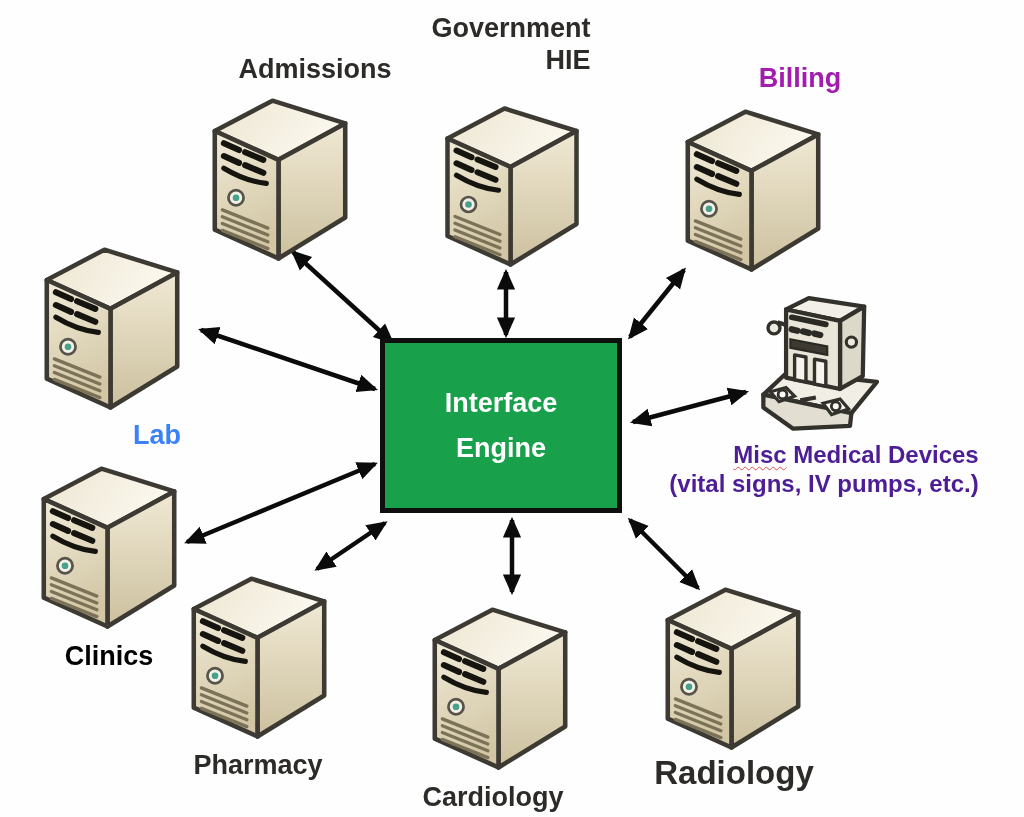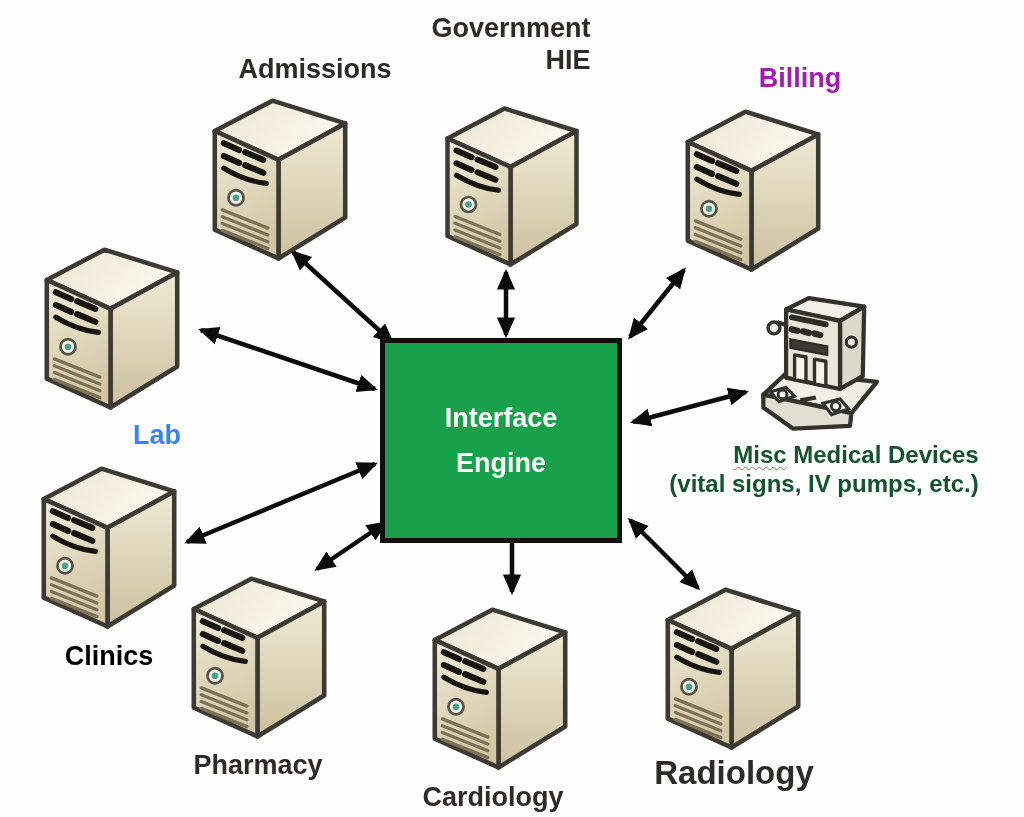--- a/index.html
+++ b/index.html
@@ -7,21 +7,21 @@
     position:relative;width:1024px;height:817px;background:#fefefe;
     font-family:"Liberation Sans","DejaVu Sans",sans-serif;overflow:hidden;
   }
   #arrow-layer{position:absolute;left:0;top:0;width:1024px;height:817px;}
   .node-icon{position:absolute;}
   .node-label{
     position:absolute;transform:translateX(-50%);white-space:nowrap;
     font-weight:bold;line-height:1.2;text-align:right;
   }
   .center-box{
-    position:absolute;left:380px;top:338px;width:242px;height:205px;
+    position:absolute;left:380px;top:338px;width:242px;height:175px;
     box-sizing:border-box;border:5px solid #0f0f0f;
     display:flex;flex-direction:column;align-items:center;justify-content:center;
   }
   .center-line{font-weight:bold;font-size:27px;line-height:1.65;}
   .wavy{
     text-decoration-line:underline;text-decoration-style:wavy;
     text-decoration-color:#d9534a;text-decoration-thickness:1px;
     text-underline-offset:3px;
   }
   .defs-holder{position:absolute;width:0;height:0;overflow:hidden;}
@@ -164,18 +164,18 @@
       </div>
       <svg class="node-icon" viewBox="0 0 100 118" style="left: 657px; top: 573px; width: 152px; height: 179px;">
         <use href="#sym-server" xlink:href="#sym-server"></use>
       </svg>
       <div class="node-label" style="left: 734px; top: 753px; font-size: 33px; color: rgb(45, 43, 40);">
         <div>Radiology</div>
       </div>
       <svg class="node-icon" viewBox="0 0 100 104" style="left: 752px; top: 288px; width: 142px; height: 148px;">
         <use href="#sym-device" xlink:href="#sym-device"></use>
       </svg>
-      <div class="node-label" style="left: 824px; top: 441px; font-size: 24px; color: #14532d;">
+      <div class="node-label" style="left: 824px; top: 441px; font-size: 24px; color: #4c1d95;">
         <div><span class="wavy">Misc</span><span> Medical Devices</span></div>
         <div>(vital signs, IV pumps, etc.)</div>
       </div>
     </div>
 </div>
 
 </body></html>

